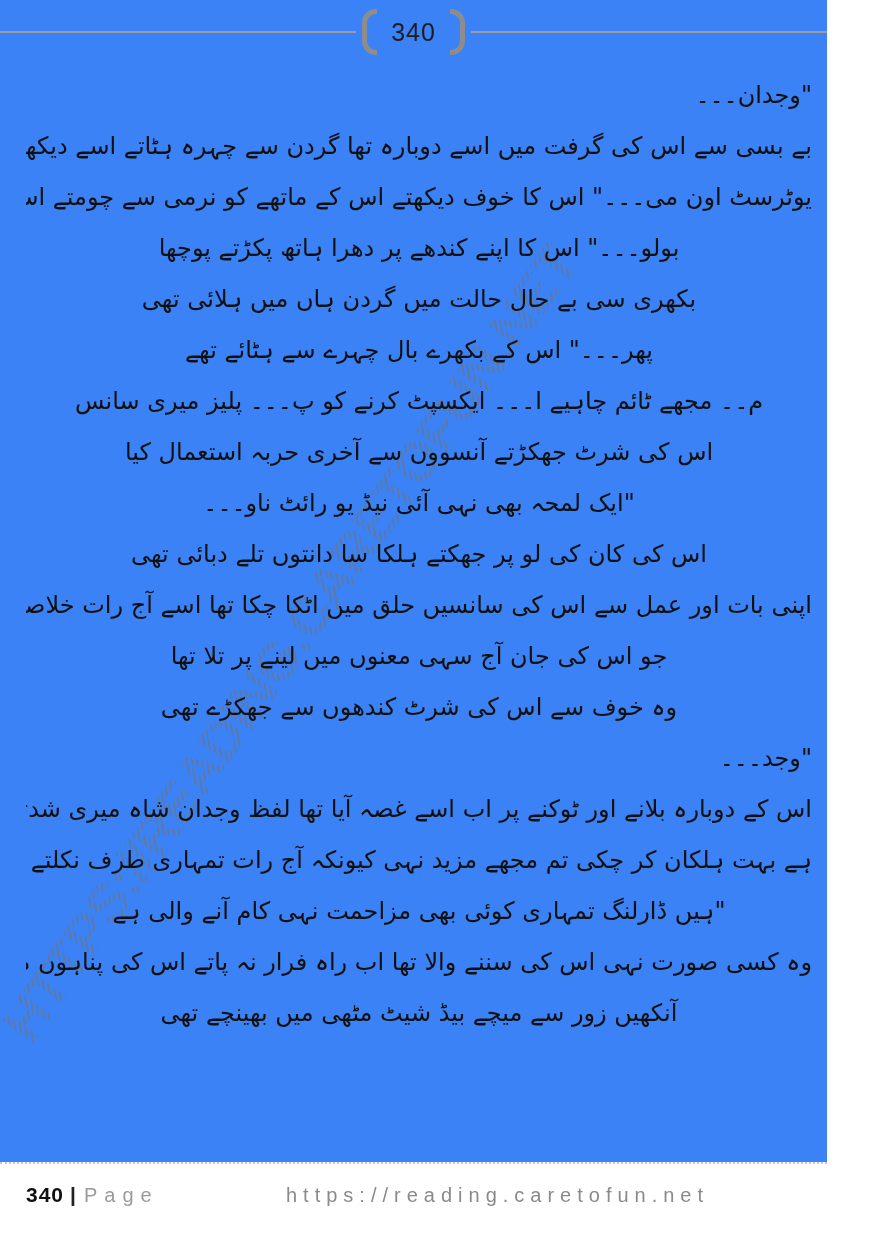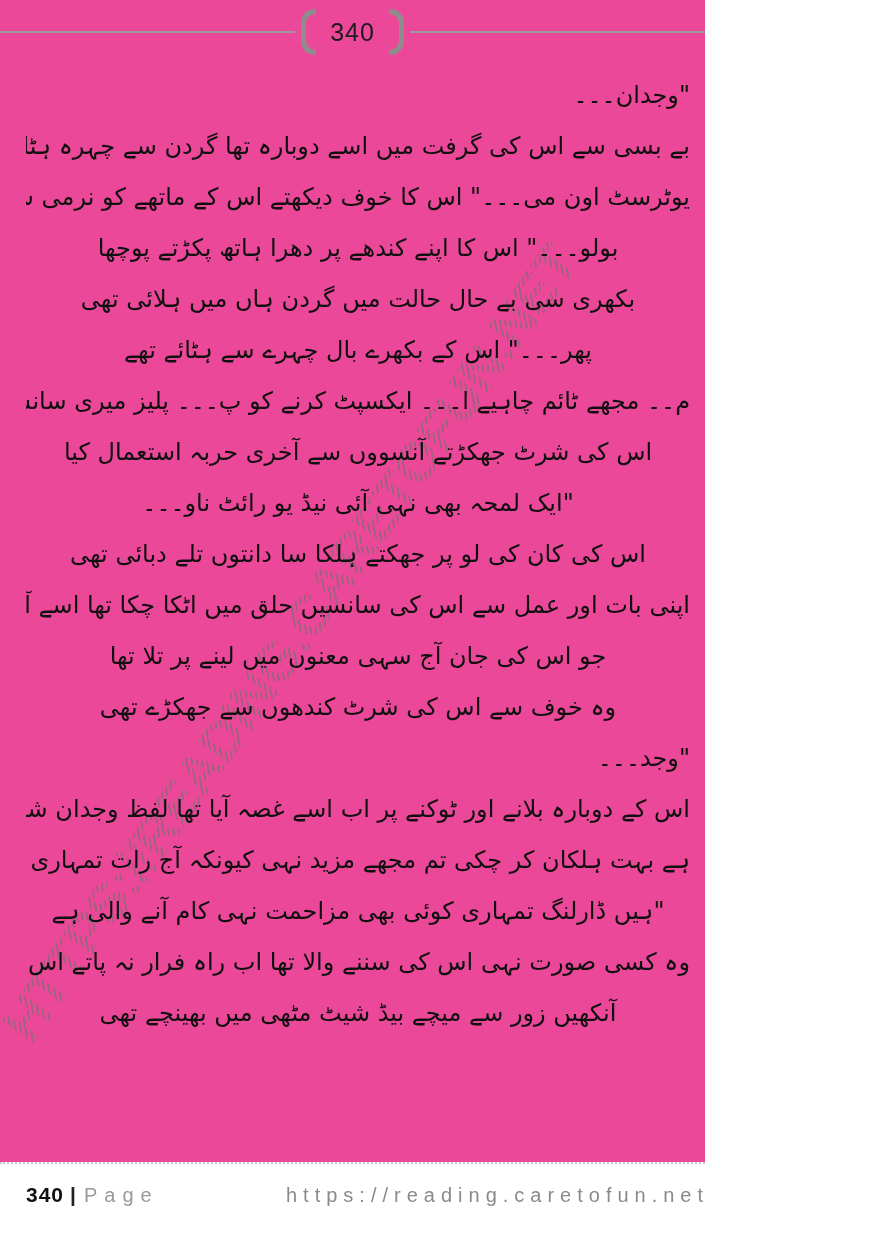--- a/index.html
+++ b/index.html
@@ -1,20 +1,20 @@
 <!DOCTYPE html>
 <html lang="ur"><head>
 <meta charset="utf-8">
 <style>
   html,body{margin:0;padding:0;}
   body{background:#ffffff;}
   .page{
     position:relative;
-    width:705px;height:1240px;
-    background:#ec4899;
+    width:827px;height:1240px;
+    background:#3b82f6;
     overflow:hidden;
     font-family:"Liberation Sans", sans-serif;
   }
 
   
   .header{
     position:absolute;top:6px;left:0;right:0;height:52px;
     display:flex;align-items:center;
   }
   .header .rule{flex:1;height:2px;background:#9b9b9b;}

